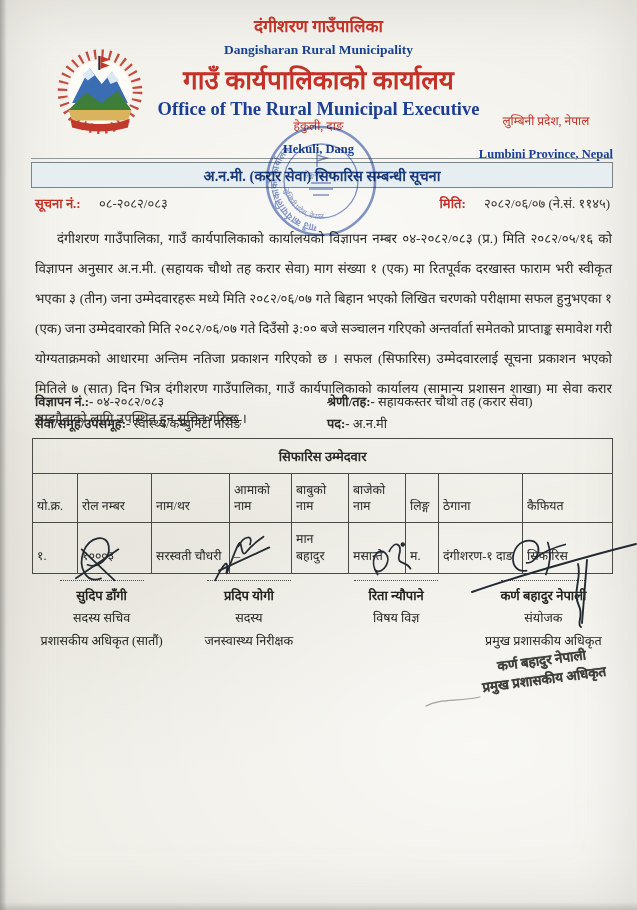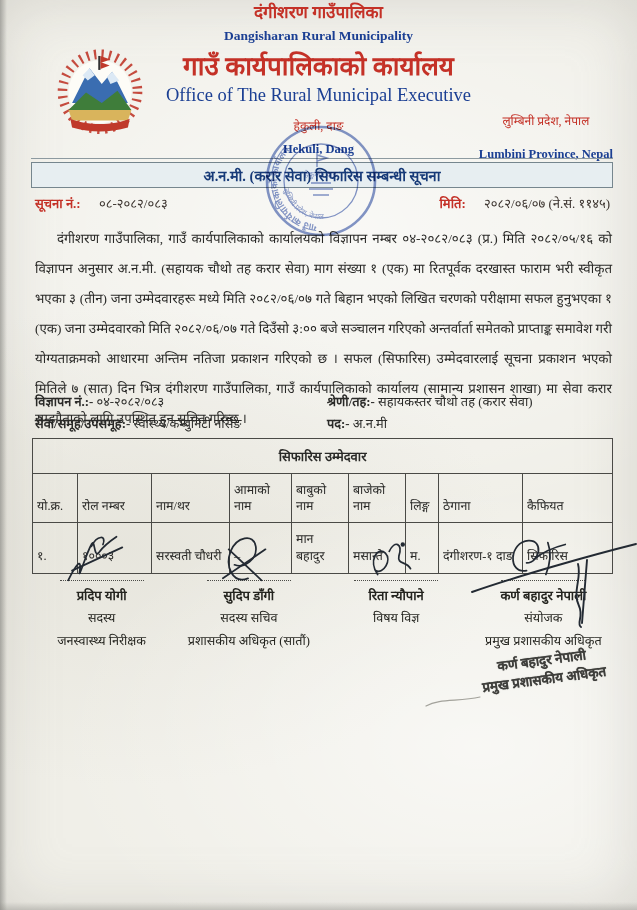--- a/index.html
+++ b/index.html
@@ -15,25 +15,25 @@
       #f0efe8;
     box-shadow: inset 0 0 60px rgba(150,148,140,.28);
   }
   .edge-left { position:absolute; left:0; top:0; bottom:0; width:7px;
     background:linear-gradient(to right, rgba(110,110,106,.5), rgba(110,110,106,0)); }
   .edge-bottom { position:absolute; left:0; bottom:0; right:0; height:8px;
     background:linear-gradient(to top, rgba(130,130,125,.35), rgba(130,130,125,0)); }
 
   
   .logo { position:absolute; left:55px; top:42px; width:90px; height:96px; }
-  .head-center { position:absolute; left:0; right:0; top:0; text-align:center; }
+  .head-center { position:absolute; left:0; right:0; top:14px; text-align:center; }
   .h-np-small { color:#c43127; font-weight:bold; font-size:17px; }
   .h-en-small { color:#1b3f93; font-weight:bold; font-size:13.5px; margin-top:5px; }
   .h-np-big   { color:#c43127; font-weight:bold; font-size:26px; margin-top:3px; }
-  .h-en-big   { color:#1b3f93; font-weight:normal; font-size:18.5px; margin-top:2px; }
+  .h-en-big   { color:#1b3f93; font-weight:bold; font-size:18.5px; margin-top:2px; }
   .place-center { position:absolute; left:0; right:0; top:117px; text-align:center; }
   .place-np { color:#c43127; font-size:12px; }
   .place-en { color:#1b3f93; font-weight:bold; font-size:12.5px; margin-top:8px; }
   .province { position:absolute; right:24px; top:112px; text-align:center; }
   .prov-np { color:#c43127; font-size:12px; }
   .prov-en { color:#1b3f93; font-weight:bold; font-size:12.5px; margin-top:18px; }
 
   
   .titlebar-wrap { position:absolute; left:31px; right:24px; top:158px;
     border-top:1px solid #8d9aa0; padding-top:3px; }
@@ -206,39 +206,39 @@
       <td>म.</td>
       <td>दंगीशरण-१ दाङ</td>
       <td>सिफारिस</td>
     </tr>
   </tbody>
     </table>
 
   <div class="signatures">
     <div class="sig">
       <svg class="sig-ink" viewBox="0 0 90 60" fill="none" stroke="#232a33" stroke-width="1.8" stroke-linecap="round">
+        <path d="M44,50 C28,56 20,38 26,22 C32,7 50,3 52,17 C54,30 40,40 30,36"></path>
+        <path d="M18,50 L62,20"></path>
+        <path d="M24,20 L58,52"></path>
+      </svg>
+      <div class="sig-line"></div>
+      <div class="sig-name">सुदिप डाँगी</div>
+      <div class="sig-role">सदस्य सचिव</div>
+      <div class="sig-role2">प्रशासकीय अधिकृत (सातौं)</div>
+    </div>
+    <div class="sig">
+      <svg class="sig-ink" viewBox="0 0 90 60" fill="none" stroke="#232a33" stroke-width="1.8" stroke-linecap="round">
         <path d="M10,52 C18,36 24,28 22,42 C20,54 28,26 34,15 C38,7 36,30 42,23 C48,15 54,11 60,7"></path>
         <path d="M14,42 L66,18"></path>
         <path d="M34,17 C40,5 50,5 46,15"></path>
       </svg>
       <div class="sig-line"></div>
       <div class="sig-name">प्रदिप योगी</div>
       <div class="sig-role">सदस्य</div>
       <div class="sig-role2">जनस्वास्थ्य निरीक्षक</div>
-    </div>
-    <div class="sig">
-      <svg class="sig-ink" viewBox="0 0 90 60" fill="none" stroke="#232a33" stroke-width="1.8" stroke-linecap="round">
-        <path d="M44,50 C28,56 20,38 26,22 C32,7 50,3 52,17 C54,30 40,40 30,36"></path>
-        <path d="M18,50 L62,20"></path>
-        <path d="M24,20 L58,52"></path>
-      </svg>
-      <div class="sig-line"></div>
-      <div class="sig-name">सुदिप डाँगी</div>
-      <div class="sig-role">सदस्य सचिव</div>
-      <div class="sig-role2">प्रशासकीय अधिकृत (सातौं)</div>
     </div>
     <div class="sig">
       <svg class="sig-ink" viewBox="0 0 90 60" fill="none" stroke="#232a33" stroke-width="1.8" stroke-linecap="round">
         <path d="M26,46 C16,32 26,16 34,24 C41,31 32,46 24,42"></path>
         <path d="M38,22 C44,10 52,14 48,27 C46,36 56,32 60,40"></path>
         <circle cx="52" cy="15" r="1.4" fill="#232a33"></circle>
       </svg>
       <div class="sig-line"></div>
       <div class="sig-name">रिता न्यौपाने</div>
       <div class="sig-role">विषय विज्ञ</div>

